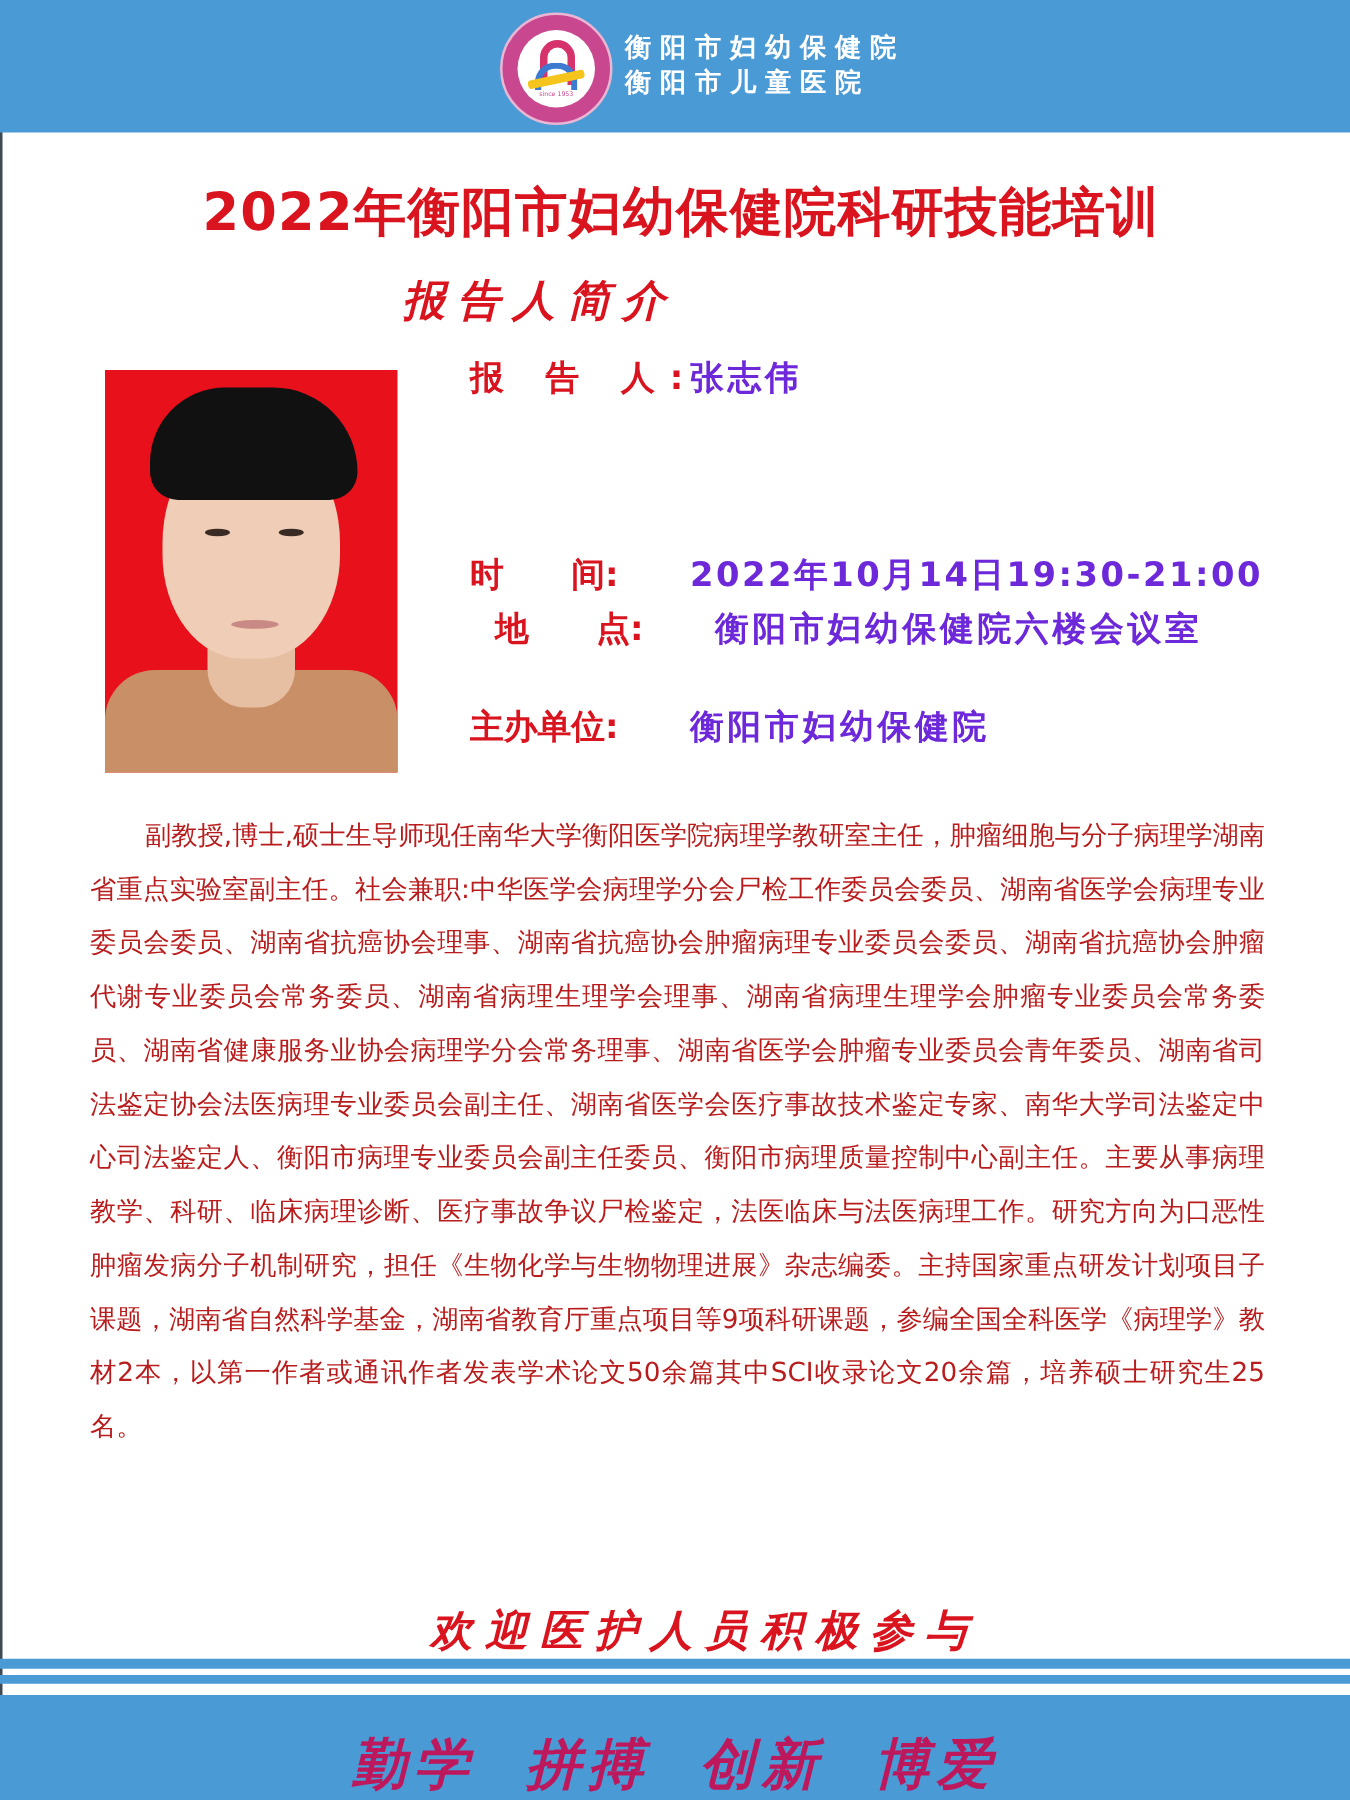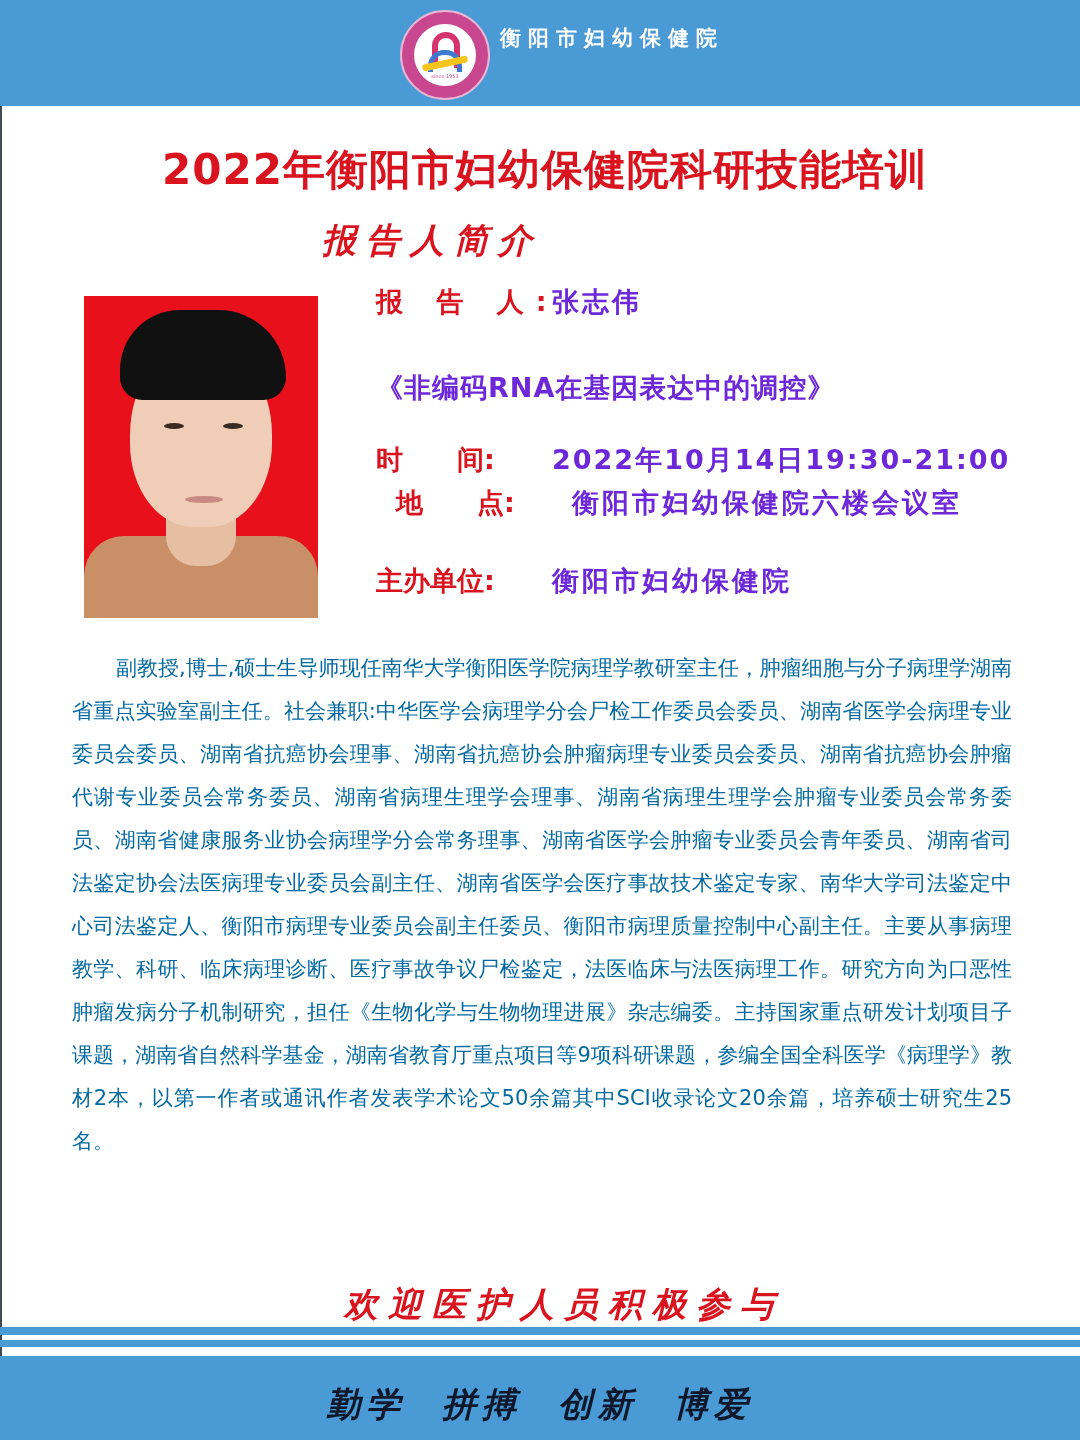--- a/index.html
+++ b/index.html
@@ -90,59 +90,60 @@
     }
     .info-label.spread { letter-spacing: 12px; }
     .info-value {
       color: #6d28d9; font-weight: bold; font-size: 27px; letter-spacing: 3px;
       font-family: "DejaVu Sans", sans-serif; white-space: nowrap;
     }
 
     
     .bio {
       position: absolute; left: 72px; top: 647px; width: 940px;
-      font-size: 21px; line-height: 43px; color: #0369a1; text-indent: 44px;
+      font-size: 21px; line-height: 43px; color: #b91c1c; text-indent: 44px;
       font-family: "DejaVu Sans", sans-serif; text-align: justify;
     }
 
     
     .welcome {
       position: absolute; left: 0; top: 1282px; width: 1080px; text-align: center;
       color: #d9141e; font-weight: bold; font-size: 34px; letter-spacing: 10px;
       font-family: "DejaVu Serif", serif; font-style: italic; margin-left: 24px;
     }
     .stripe { position: absolute; left: 0; width: 1080px; background: #4a9ad6; }
     .stripe.s1 { top: 1327px; height: 8px; }
     .stripe.s2 { top: 1340px; height: 7px; }
     .footer-band {
       position: absolute; left: 0; top: 1356px; width: 1080px; height: 84px;
       background: #4a9ad6;
     }
     .motto {
       position: absolute; left: 0; top: 1382px; width: 1080px; text-align: center;
-      color: #0f172a; font-weight: bold; font-size: 34px; letter-spacing: 6px;
+      color: #be185d; font-weight: bold; font-size: 44px; letter-spacing: 6px;
       font-family: "DejaVu Serif", serif; font-style: italic; word-spacing: 18px;
     }
   </style>
 </head>
 <body>
 
 <div class="frame-left"></div>
 
 <header class="header">
   <div class="logo">
     <div class="logo-inner">
       <div class="logo-arc"></div>
       <div class="logo-arc2"></div>
       <div class="logo-bar"></div>
       <div class="logo-year">since 1953</div>
     </div>
   </div>
   <div class="header-names">
     <div>衡阳市妇幼保健院</div>
+    <div>衡阳市儿童医院</div>
   </div>
 </header>
 
 <h1 class="main-title">2022年衡阳市妇幼保健院科研技能培训</h1>
 <h2 class="sub-title">报告人简介</h2>
 
 <div class="photo">
   <div class="shirt"></div>
   <div class="neck"></div>
   <div class="face"></div>
@@ -150,21 +151,20 @@
   <div class="eye l"></div>
   <div class="eye r"></div>
   <div class="mouth"></div>
 </div>
 
 <div class="info-row" style="top:282px;">
   <span class="info-label spread">报 告 人:</span>
   <span class="info-value">张志伟</span>
 </div>
 <div class="info-row" style="top:368px;">
-  <span class="info-value" style="letter-spacing:1px;">《非编码RNA在基因表达中的调控》</span>
 </div>
 <div class="info-row" style="top:440px;">
   <span class="info-label">时　　间:</span>
   <span class="info-value" style="letter-spacing:2px;text-align:center;">2022年10月14日19:30-21:00</span>
 </div>
 <div class="info-row" style="top:483px;margin-left:20px;">
   <span class="info-label">地　　点:</span>
   <span class="info-value">衡阳市妇幼保健院六楼会议室</span>
 </div>
 <div class="info-row" style="top:561px;">

